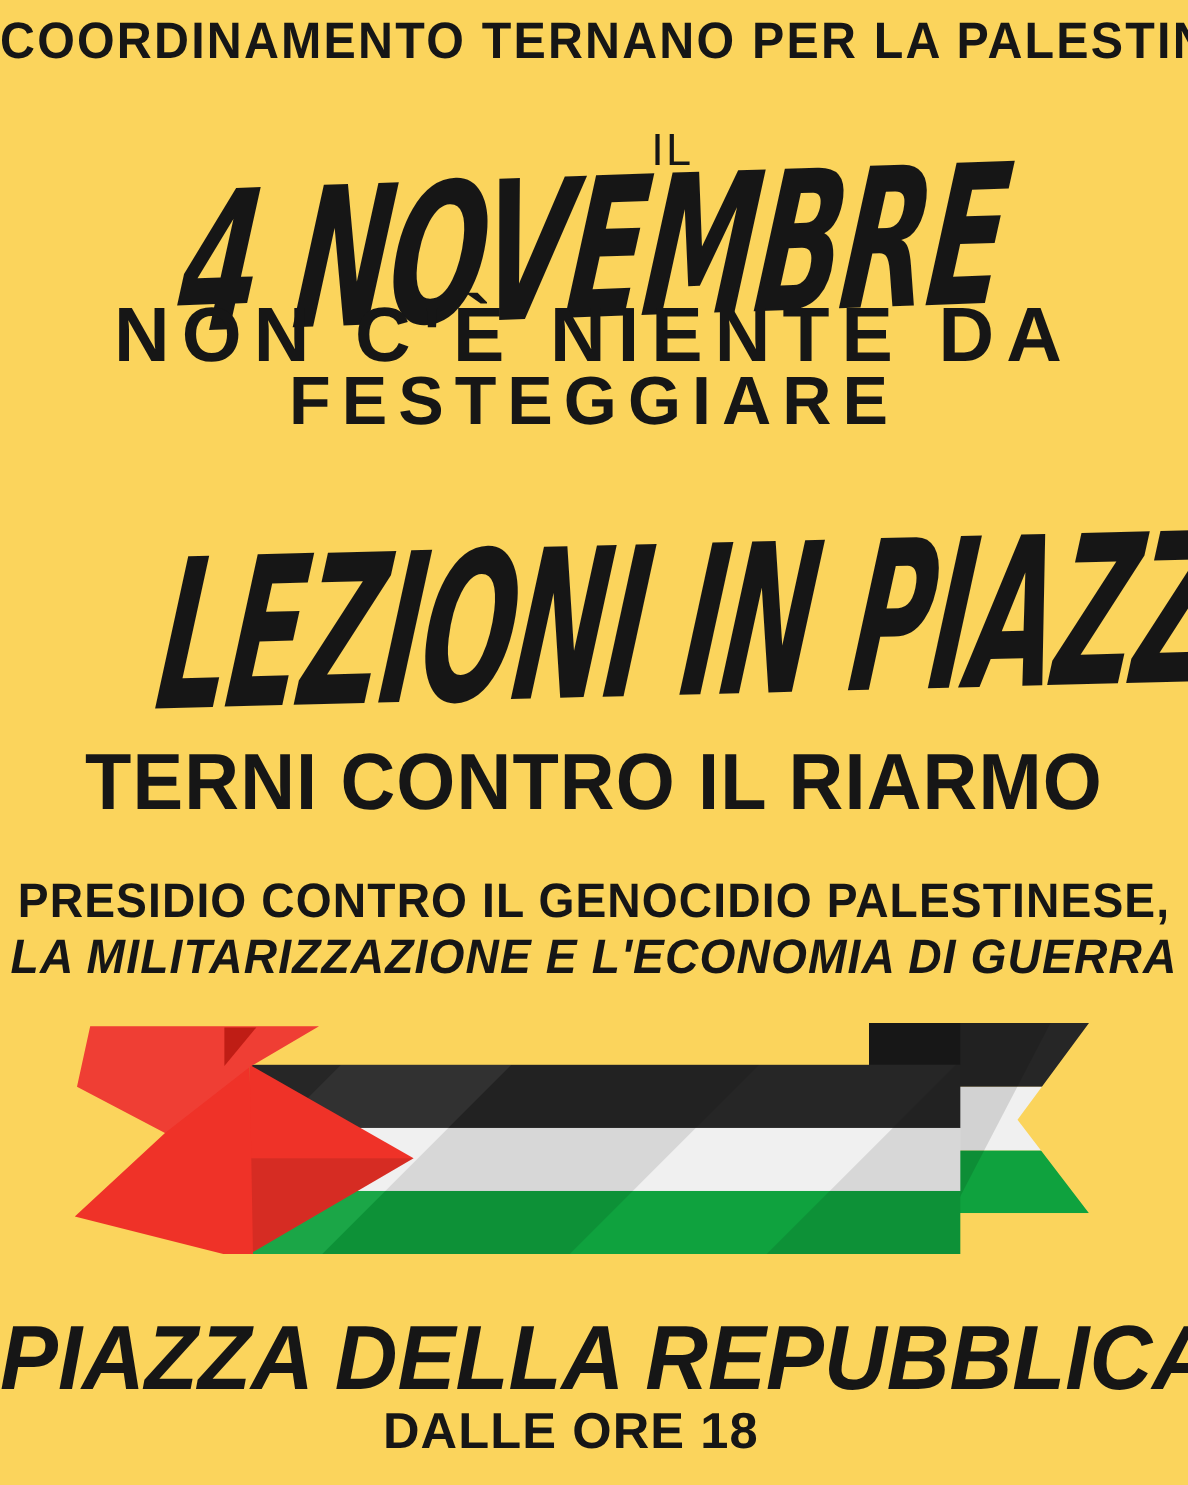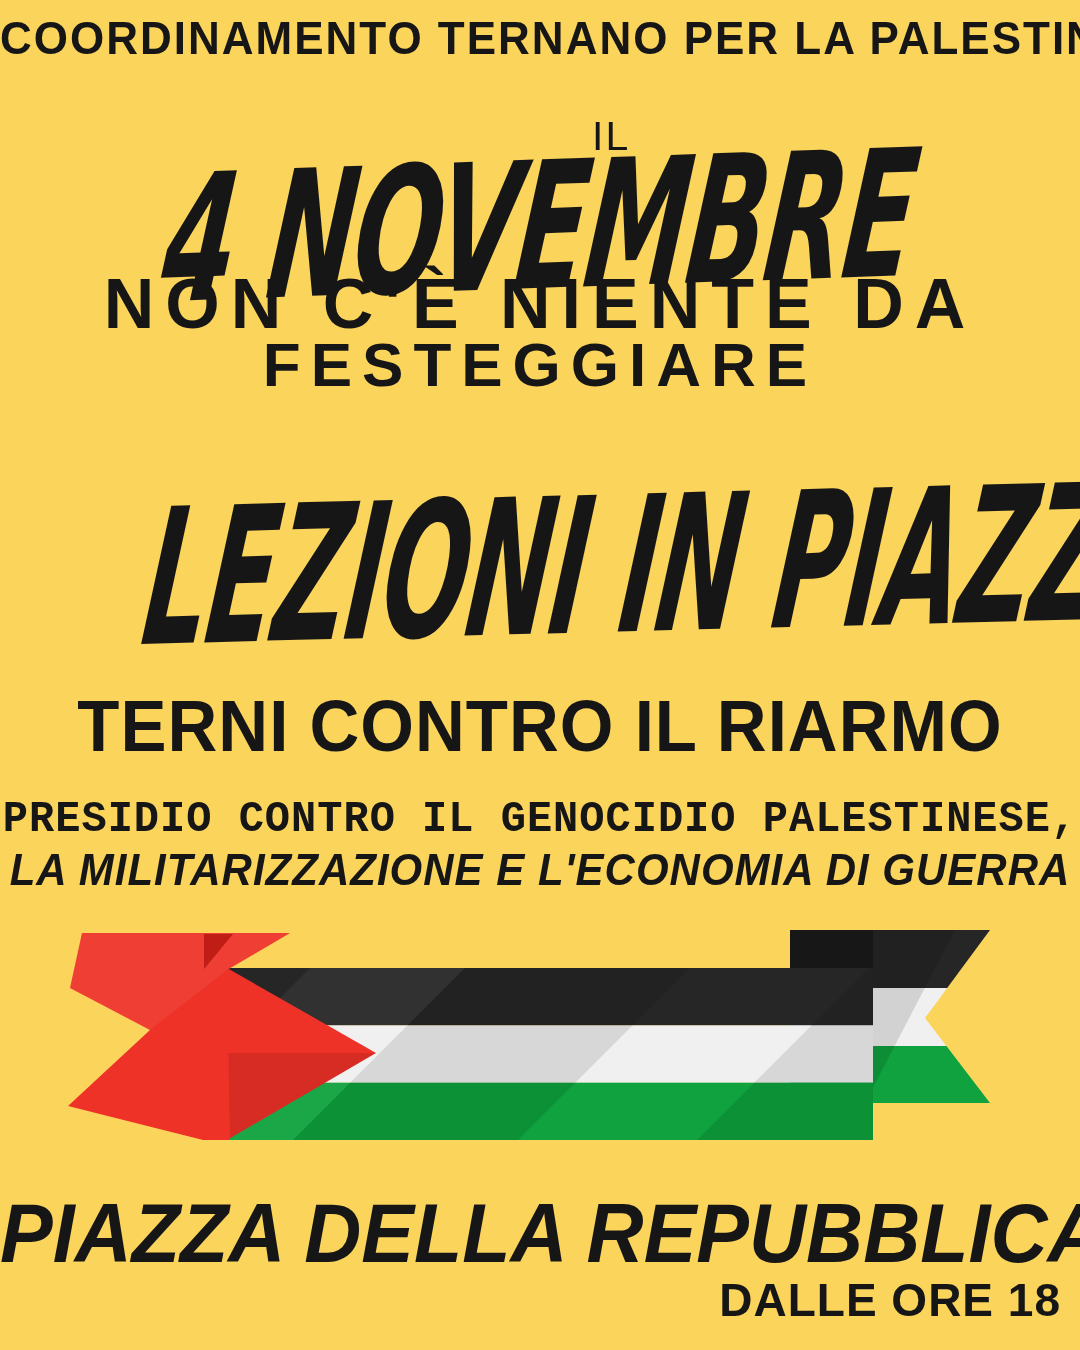--- a/index.html
+++ b/index.html
@@ -22,29 +22,29 @@
   
   .il{position:absolute;left:592px;top:116px;font-size:41px;font-weight:normal;letter-spacing:2px;line-height:1;}
   .brush{font-family:"DejaVu Sans",sans-serif;font-weight:bold;font-style:italic;white-space:nowrap;}
   .date-line{top:172px;font-size:110px;}
   .date-line .inner{letter-spacing:-2px;transform:rotate(-2deg) skewX(-8deg) scale(0.95,1.6);}
   .no-party1{top:269px;font-size:70px;letter-spacing:11px;}
   .no-party2{top:334px;font-size:62px;letter-spacing:10px;}
   
   .event{top:500px;font-size:130px;}
   .event .inner{letter-spacing:-2px;transform:rotate(-1.5deg) skewX(-8deg) scale(0.78,1.45);}
-  .subtitle{top:676px;font-size:69px;letter-spacing:1px;margin-top:16px;}
+  .subtitle{top:676px;font-size:69px;letter-spacing:1px;}
   .subtitle .inner{transform:scaleY(1.05);}
-  .desc1{top:798px;font-size:42px;letter-spacing:1px;font-family:Liberation Mono, monospace;}
+  .desc1{top:798px;font-size:42px;letter-spacing:1px;}
   .desc2{top:849px;font-size:42px;letter-spacing:1px;font-style:italic;}
   .desc1 .inner,.desc2 .inner{transform:scaleY(1.05);}
   .flag{position:absolute;left:0;top:915px;width:1080px;height:250px;}
   .location{top:1194px;font-size:79px;font-style:italic;}
   .location .inner{transform:scaleY(1.05);}
-  .time{top:1277px;font-size:46px;text-align:right;padding-right:19px;box-sizing:border-box;letter-spacing:1px;}
+  .time{top:1277px;font-size:46px;padding-right:42px;box-sizing:border-box;letter-spacing:1px;}
 </style>
 </head>
 <body>
 
 <div class="abs b org">
   <span class="inner">COORDINAMENTO TERNANO PER LA PALESTINA</span>
 </div>
 
 <div class="il">IL</div>
 

